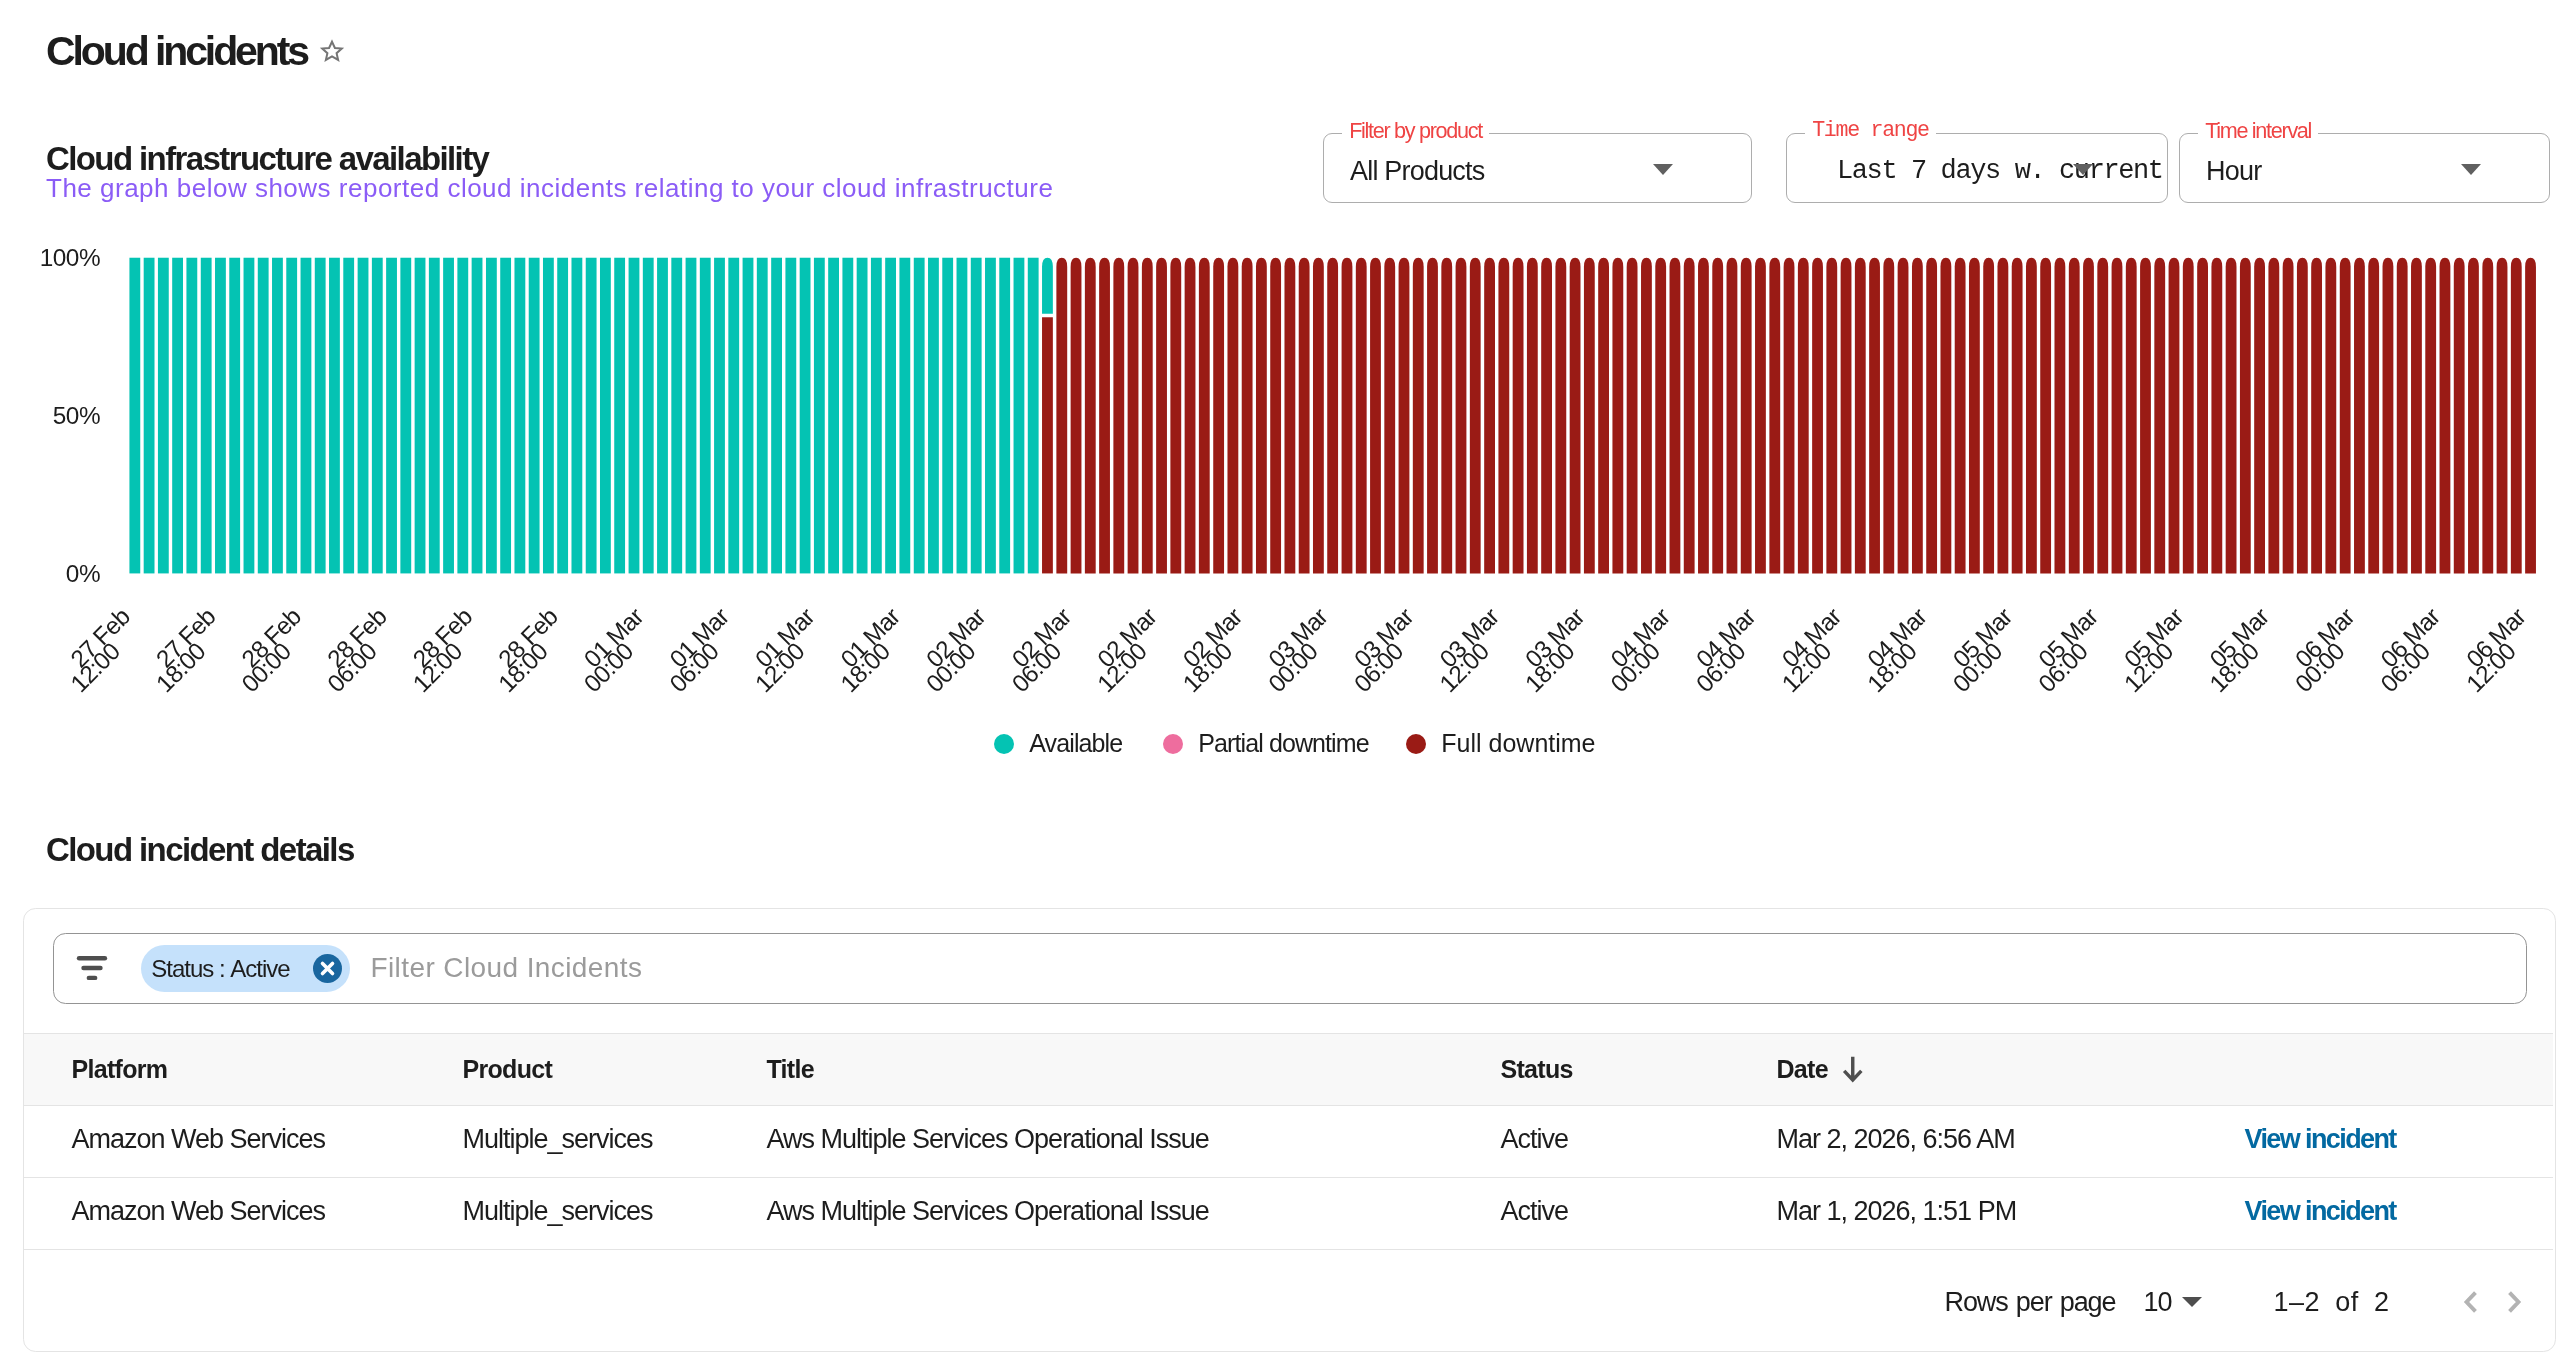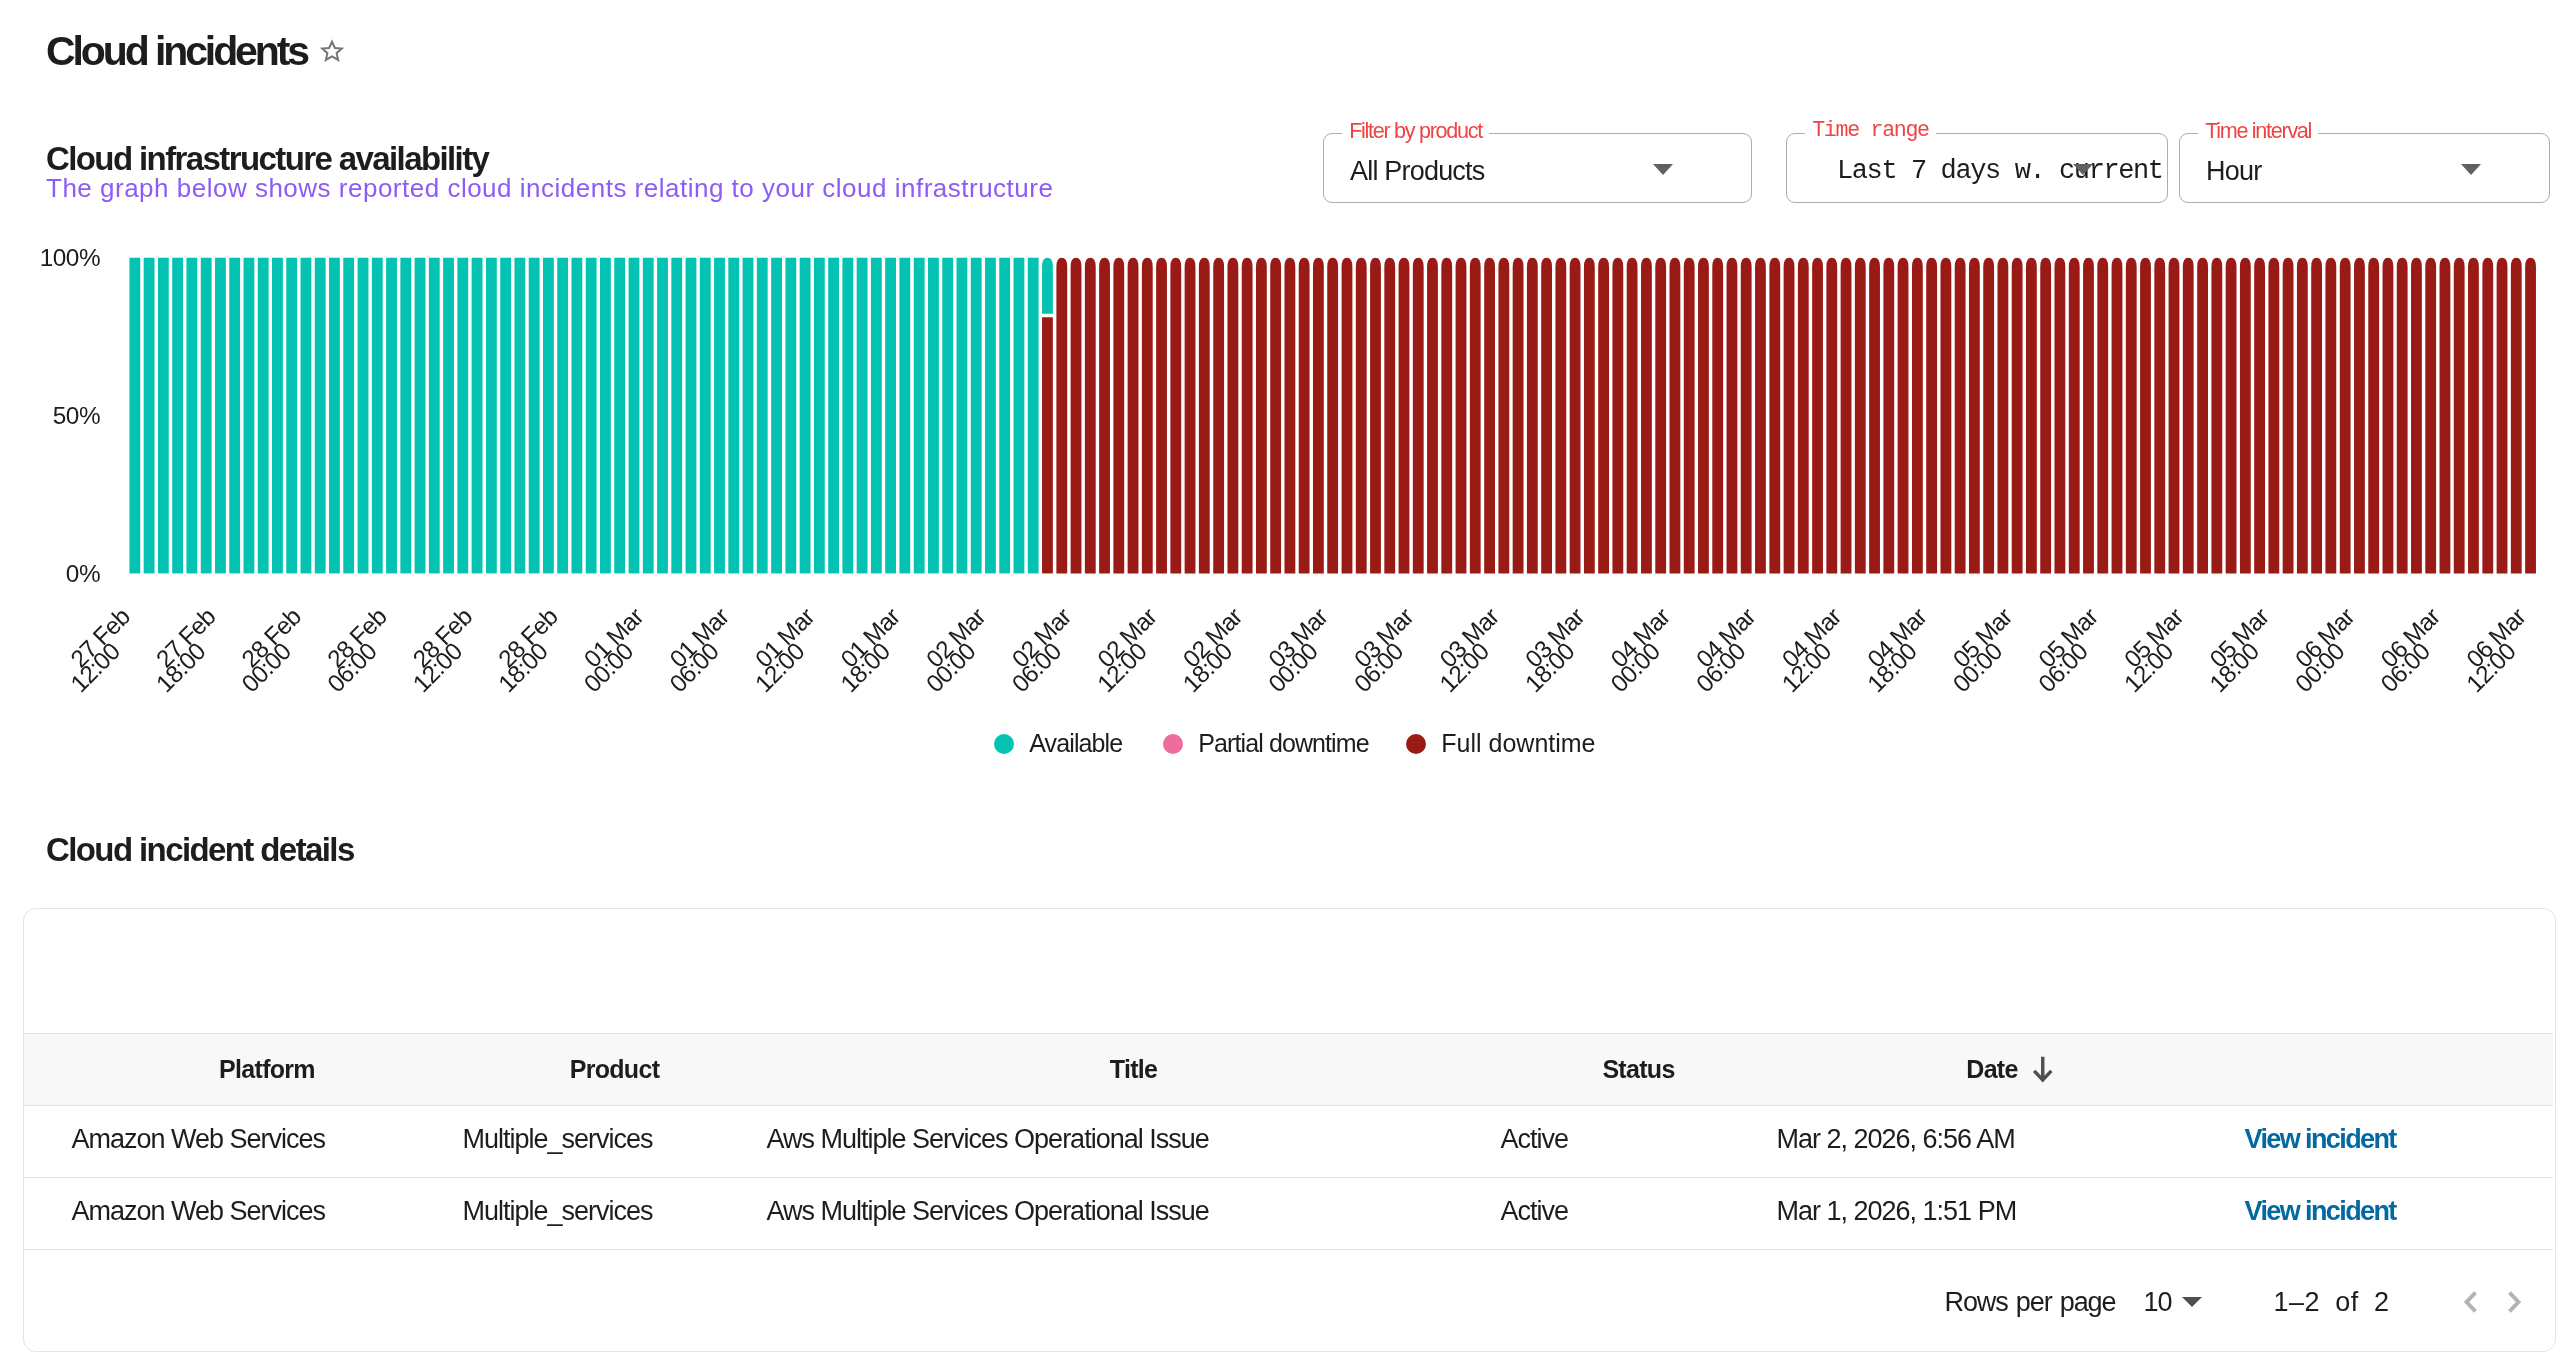--- a/index.html
+++ b/index.html
@@ -13,21 +13,21 @@
 .selbox .arr { position:absolute; top:30px; width:0; height:0; border-left:10.4px solid transparent; border-right:10.4px solid transparent; border-top:11.7px solid #606060; }
 .lgit { position:absolute; top:732px; display:flex; align-items:center; font-size:25px; letter-spacing:-0.9px; height:23.5px; }
 .dot { width:20px; height:20px; border-radius:50%; margin-right:15.3px; flex:none; }
 .card { position:absolute; left:22.5px; top:908px; width:2533px; height:444px; border:1.8px solid #e4e4e4; border-radius:12.6px; }
 .filterbox { position:absolute; left:29px; top:23.5px; width:2474px; height:71px; border:1.8px solid #949494; border-radius:12.6px; }
 .chip { position:absolute; left:87px; top:11.7px; width:209px; height:47px; background:#c5e1fb; border-radius:23.5px; font-size:24px; letter-spacing:-1px; color:#1d1d1d; }
 .chip .ct { position:absolute; left:10.8px; top:50%; transform:translateY(-50%); }
 .chipx { position:absolute; left:172px; top:9px; width:29px; height:29px; border-radius:50%; background:#19669f; }
 .placeholder { position:absolute; left:317px; top:50%; transform:translateY(-50%); font-size:28px; color:#9b9b9b; letter-spacing:0.4px; }
 table.tb { position:absolute; left:0; top:124px; width:2529px; border-collapse:collapse; font-size:27px; letter-spacing:-1px; }
-table.tb th { text-align:center; font-weight:700; font-size:25px; letter-spacing:-0.7px; background:#f8f8f8; border-top:1.8px solid #e4e4e4; border-bottom:1.8px solid #e4e4e4; height:72px; }
+table.tb th { text-align:left; font-weight:700; font-size:25px; letter-spacing:-0.7px; background:#f8f8f8; border-top:1.8px solid #e4e4e4; border-bottom:1.8px solid #e4e4e4; height:72px; }
 table.tb td { border-bottom:1.8px solid #e4e4e4; height:72px; padding-bottom:4.5px; }
 .vi { color:#0369a1; font-weight:700; letter-spacing:-1.6px; }
 .footer { position:absolute; left:0; top:344px; height:97px; width:2529px; font-size:27px; letter-spacing:-1px; }
 .fi { position:absolute; top:50%; transform:translateY(-50%); }
 </style></head>
 <body>
 <svg width="2576" height="713" viewBox="0 0 2856 790" style="position:absolute;left:0;top:0;">
 <style>
  .yl { font: 27px "Liberation Sans", sans-serif; fill:#1d1d1d; letter-spacing:-0.5px; }
  .xl { font: 27px "Liberation Sans", sans-serif; fill:#1d1d1d; letter-spacing:-0.8px; }
@@ -287,20 +287,34 @@
     <span class="arr" style="right:68px;"></span>
   </div>
 
 <div class="lgit" style="left:994px;"><span class="dot" style="background:#04c3b3;"></span>Available</div>
 <div class="lgit" style="left:1163px;"><span class="dot" style="background:#ee6d9e;"></span>Partial downtime</div>
 <div class="lgit" style="left:1406px; letter-spacing:0px;"><span class="dot" style="background:#9a1b15;"></span>Full downtime</div>
 
 <div class="abs h2" style="left:46px; top:831px;">Cloud incident details</div>
 
 <div class="card">
+  <div class="filterbox">
+    <svg width="34" height="25" viewBox="0 0 38 28" style="position:absolute; left:21px; top:22.5px;">
+      <rect x="2" y="0" width="34" height="5" rx="2.5" fill="#4e4e4e"></rect>
+      <rect x="7" y="11" width="24" height="5" rx="2.5" fill="#4e4e4e"></rect>
+      <rect x="13" y="22" width="12" height="5" rx="2.5" fill="#4e4e4e"></rect>
+    </svg>
+    <div class="chip">
+        <span class="ct">Status&nbsp;:&nbsp;Active</span>
+        <span class="chipx"><svg width="29" height="29" viewBox="0 0 32 32">
+            <path d="M10.5 10.5 L21.5 21.5 M21.5 10.5 L10.5 21.5" stroke="#fff" stroke-width="4" stroke-linecap="round"></path>
+          </svg></span>
+      </div>
+    <div class="placeholder">Filter Cloud Incidents</div>
+  </div>
   <table class="tb">
     <colgroup>
         <col style="width:439px">
         <col style="width:304px">
         <col style="width:734px">
         <col style="width:276px">
         <col style="width:468px">
         <col>
       </colgroup>
     <tbody>

